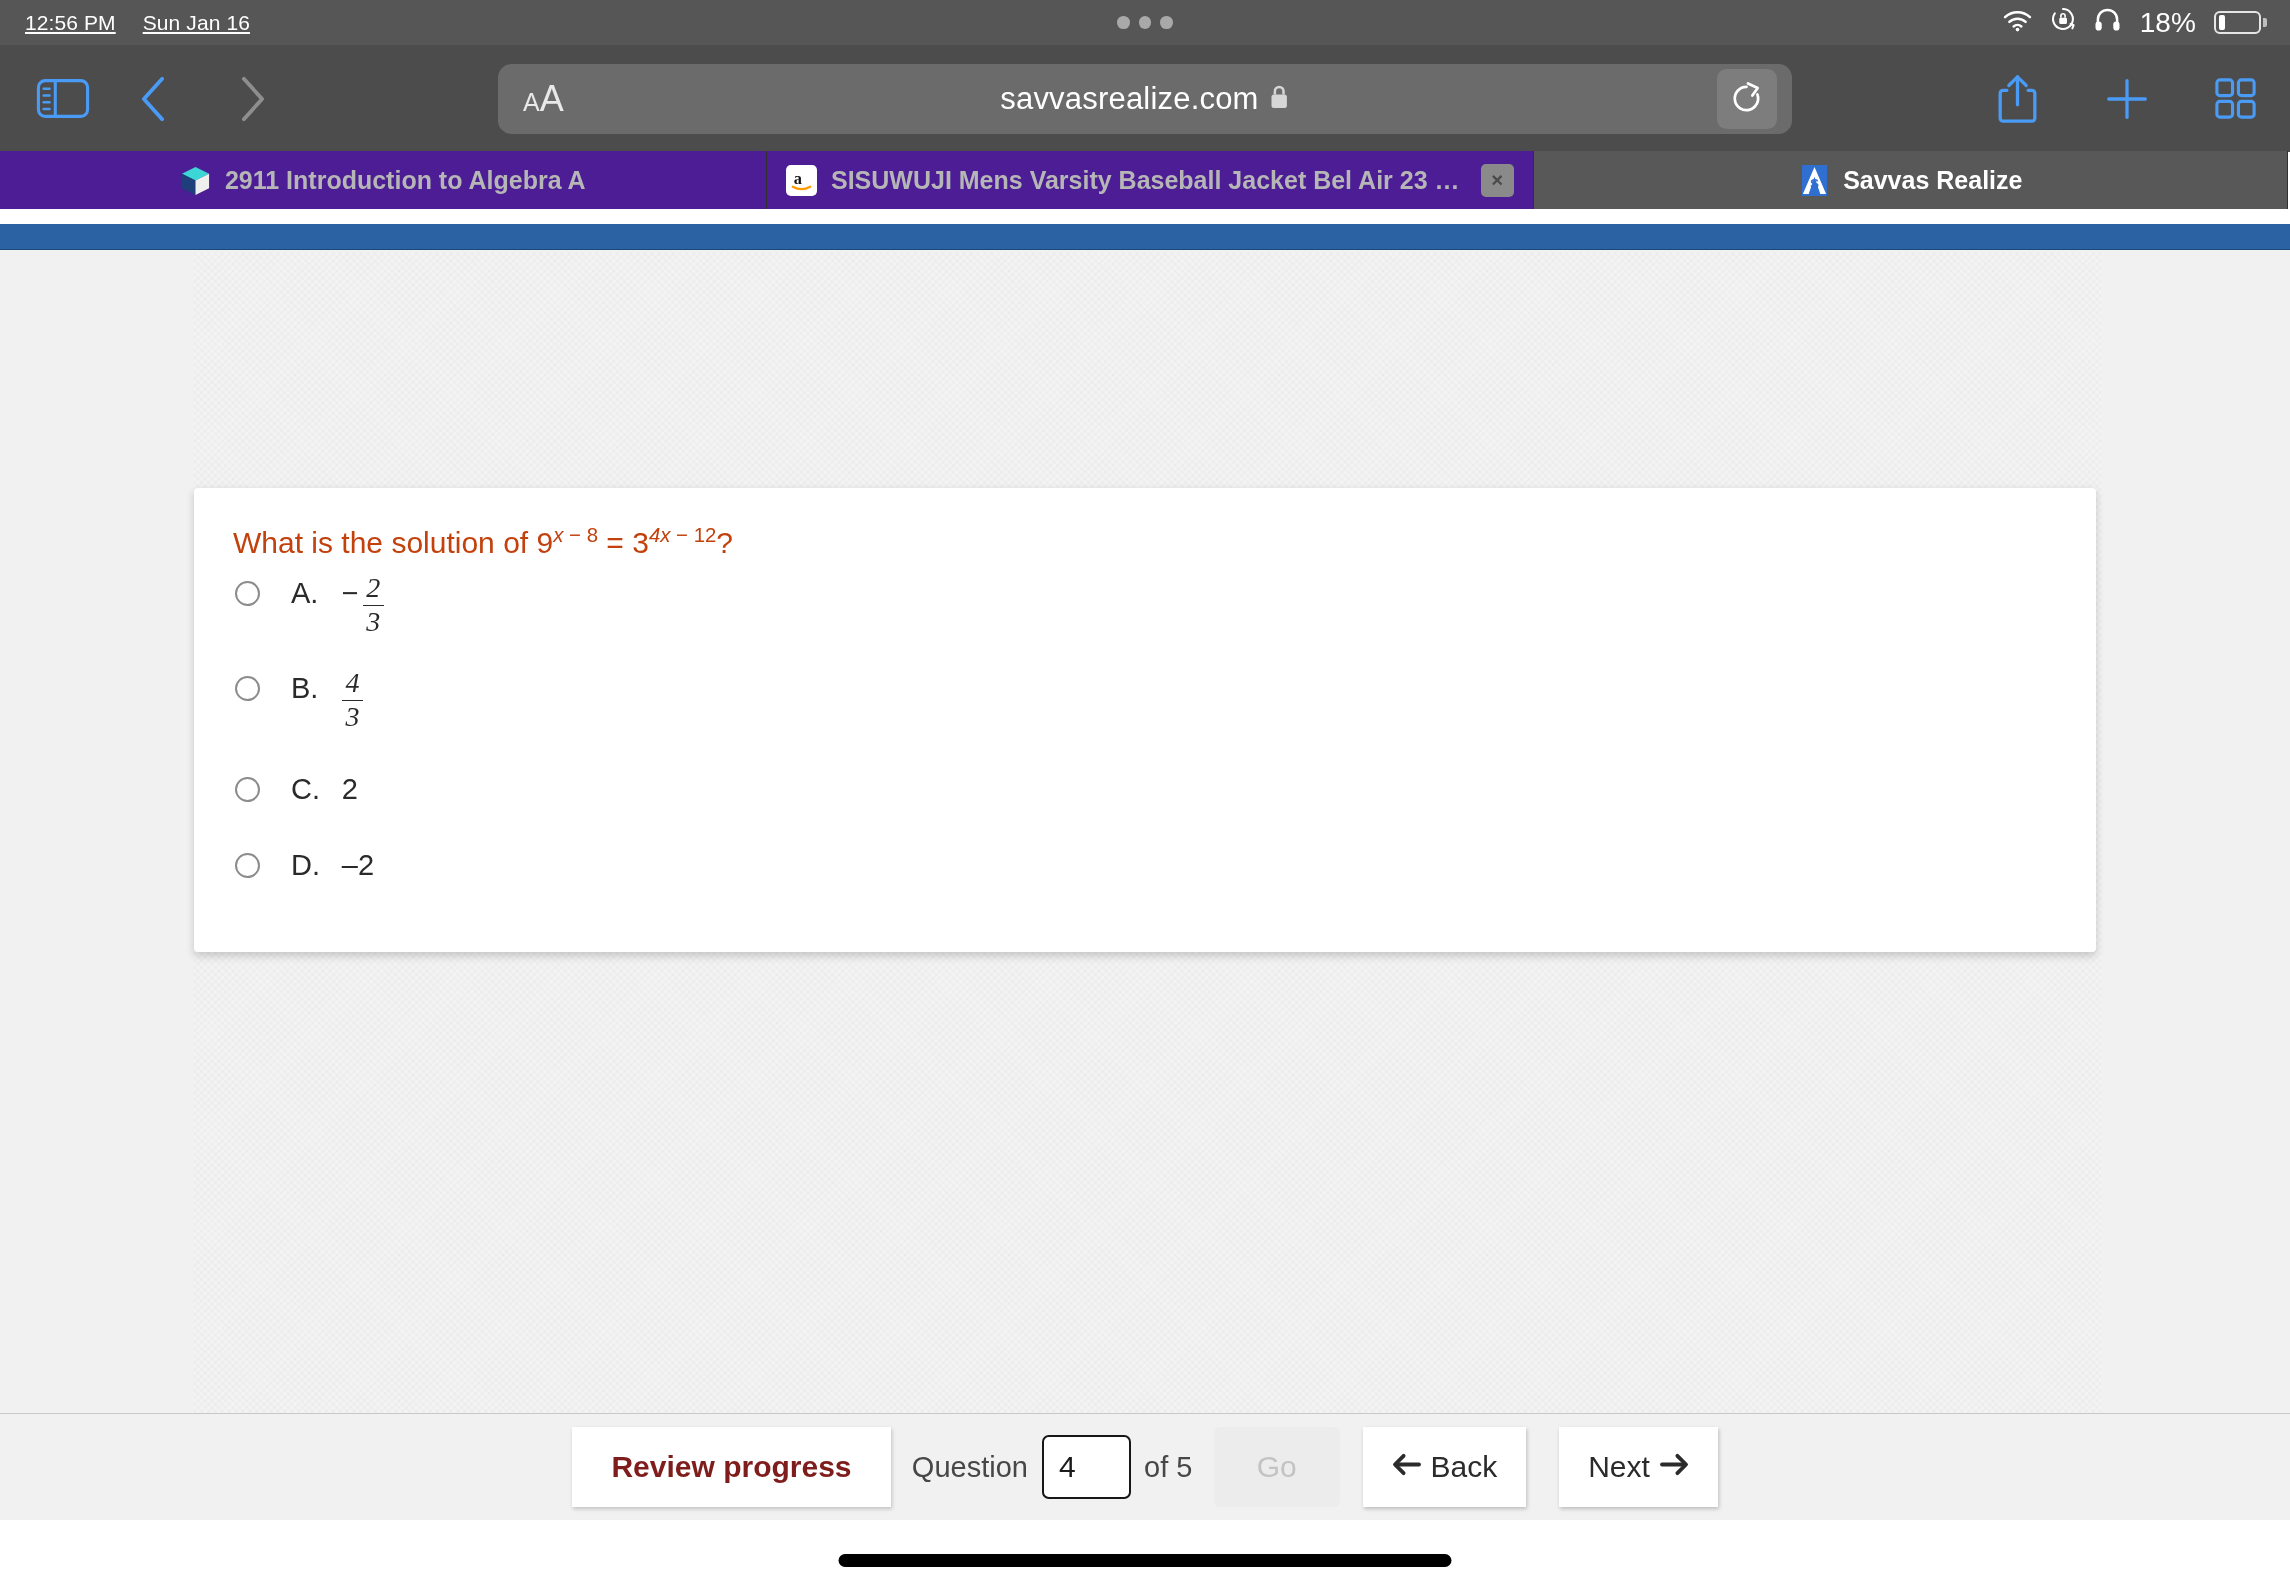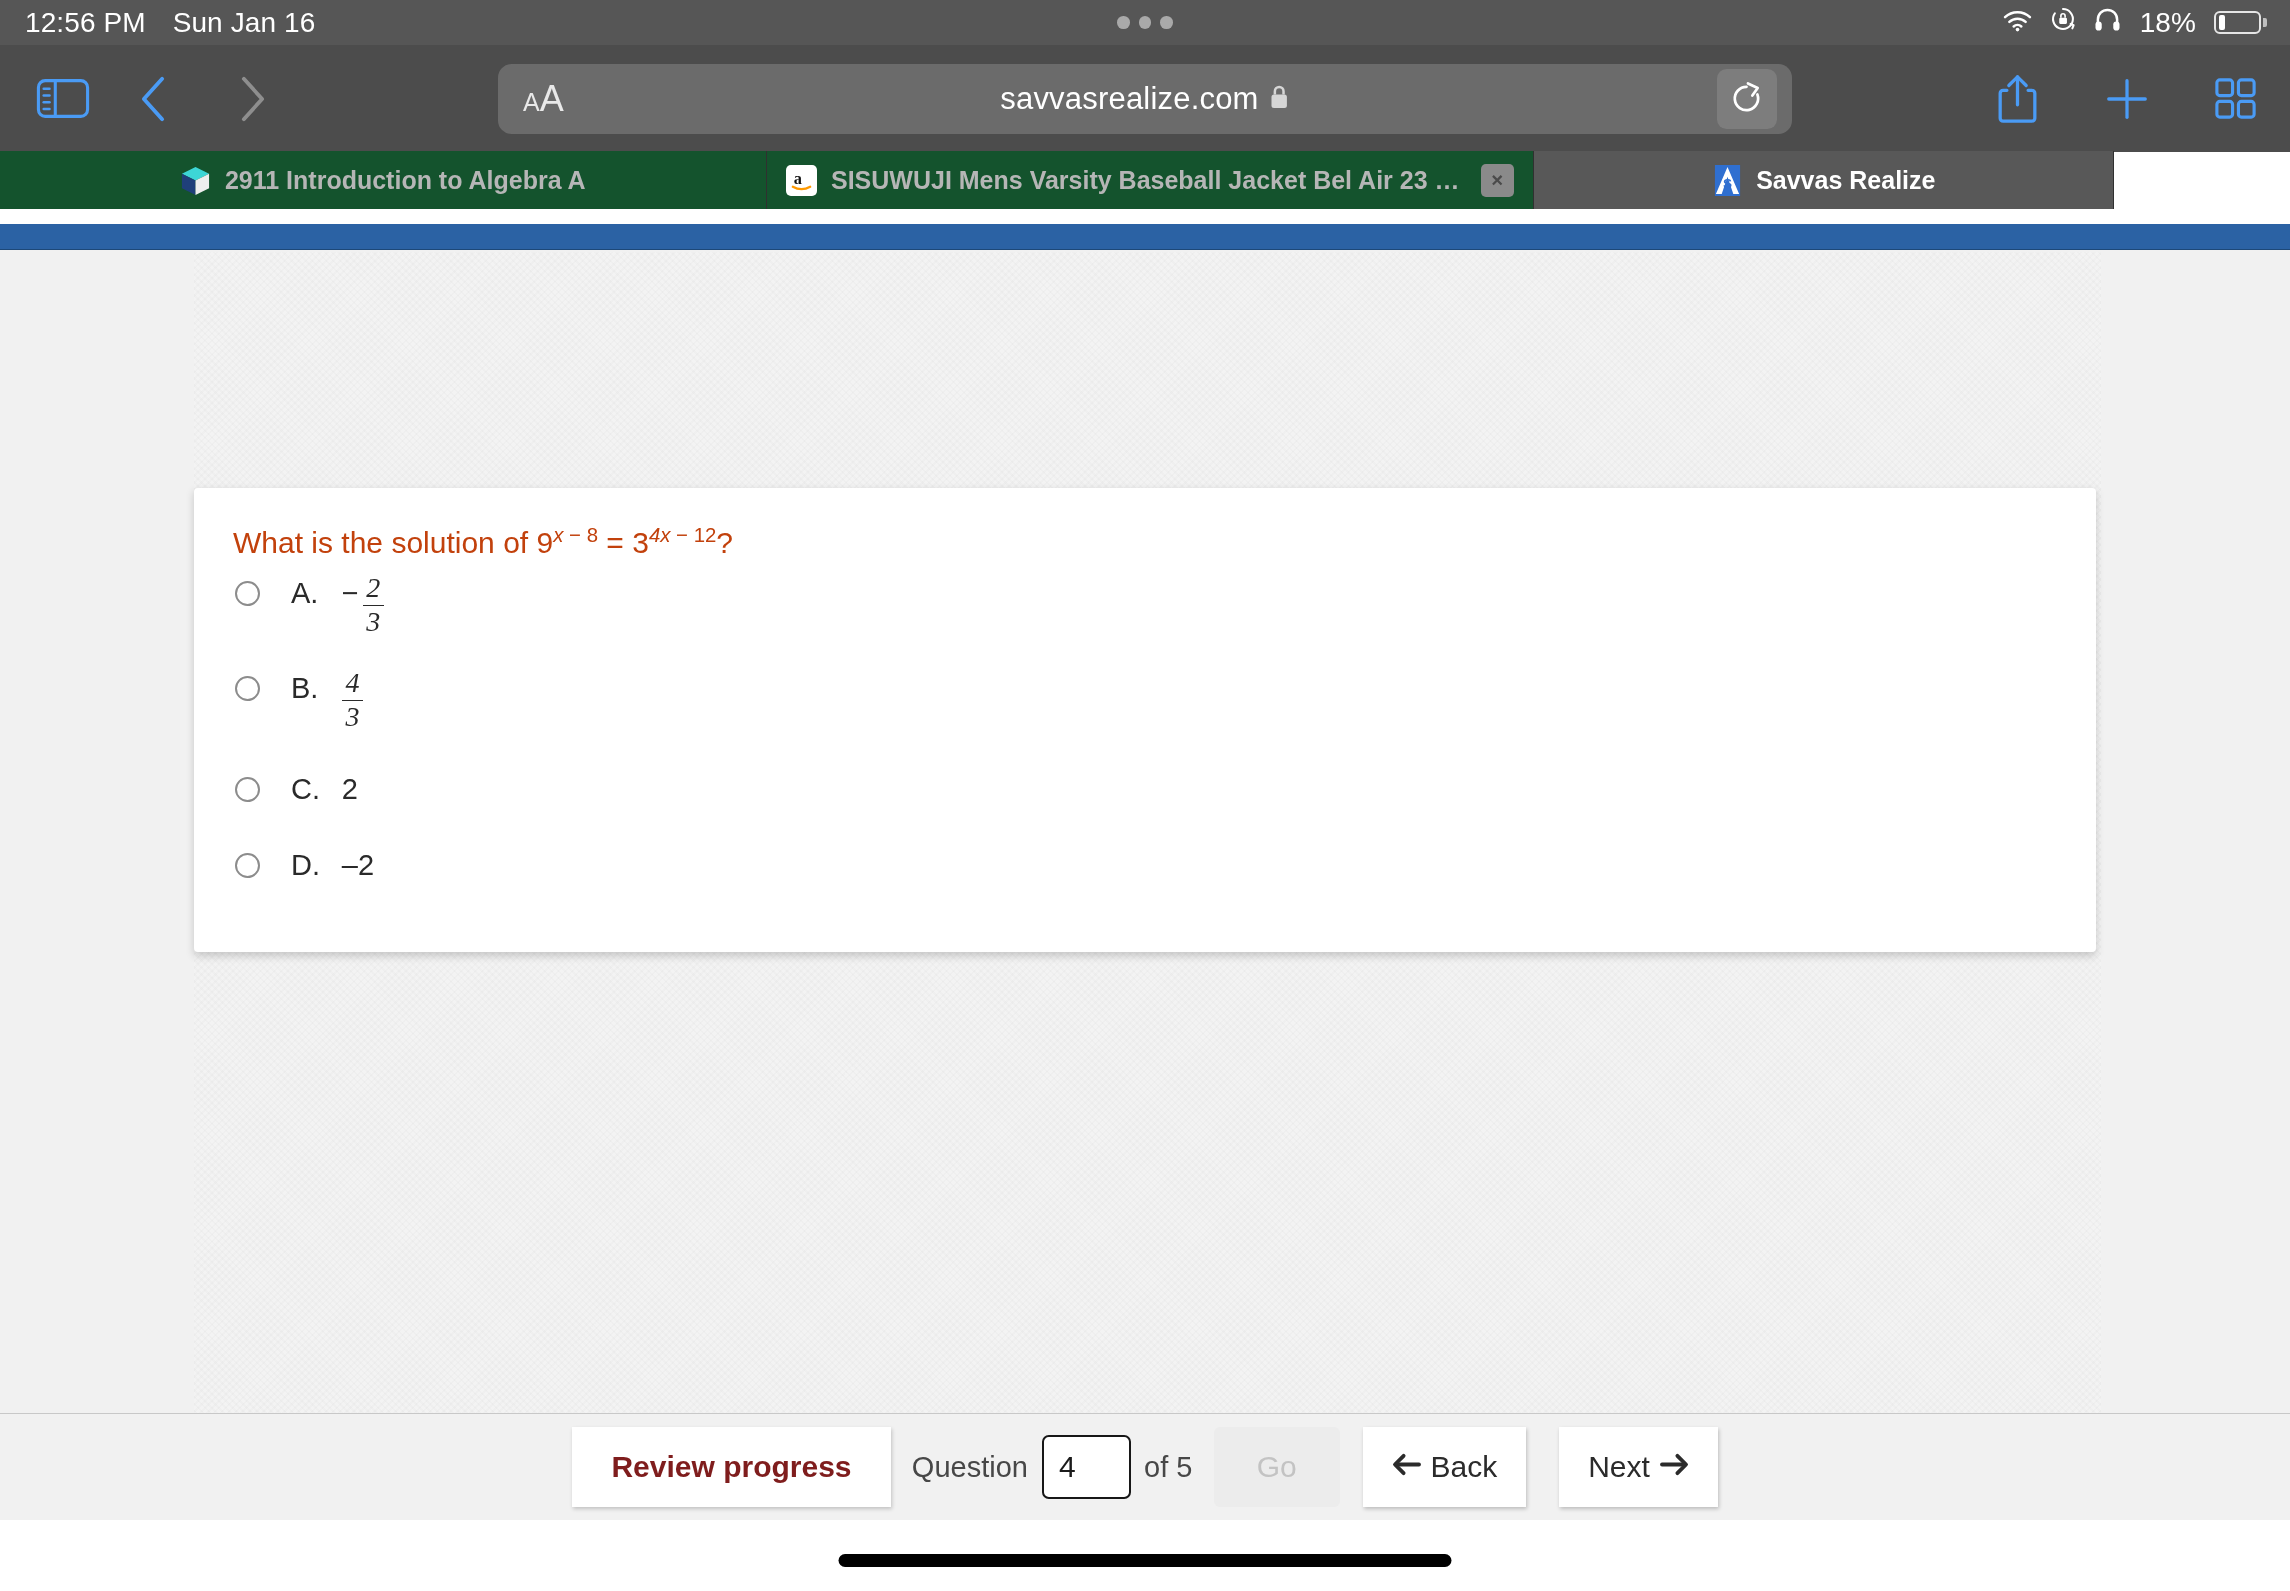--- a/index.html
+++ b/index.html
@@ -11,21 +11,21 @@
   }
   #app { position: relative; width: 2290px; height: 1591px; }
 
   
   .status-bar {
     position: absolute; top: 0; left: 0; width: 2290px; height: 45px;
     background: #565656;
     display: flex; align-items: center;
     color: #ffffff;
   }
-  .sb-left { display: flex; align-items: center; gap: 27px; padding-left: 25px; font-size: 28px; letter-spacing: 0.1px; }
+  .sb-left { display: flex; align-items: center; gap: 27px; padding-left: 25px; font-size: 21px; letter-spacing: 0.1px; text-decoration: underline; }
   .sb-center { position: absolute; left: 0; right: 0; display: flex; justify-content: center; gap: 8.7px; pointer-events: none; }
   .sb-dot { width: 12.6px; height: 12.6px; border-radius: 50%; background: #a9a9a9; }
   .sb-right { margin-left: auto; display: flex; align-items: center; gap: 18.4px; padding-right: 23px; font-size: 28px; }
   .battery {
     display: inline-flex; align-items: center;
   }
   .bat-body {
     width: 47px; height: 23px; border: 2.4px solid #e6e6e6; border-radius: 5.8px;
     position: relative; display: flex; align-items: center; padding: 2.4px;
   }
@@ -54,22 +54,22 @@
   .aa-big { font-size: 36px; }
   .url-text { font-size: 31px; letter-spacing: 0.2px; }
   .lock-ico { margin-left: 10.7px; }
   .reload-btn { position: absolute; right: 15.5px; width: 60px; height: 60px; border-radius: 9.7px; background: #7d7d7d; display: flex; align-items: center; justify-content: center; }
 
   .tb-right { position: absolute; right: 0; display: flex; align-items: center; gap: 0; }
   .tb-right > div { width: 109px; height: 78px; display: flex; align-items: center; justify-content: center; }
 
   
   .tab-bar {
-    position: absolute; top: 151px; left: 0; width: 2114px; height: 58px;
-    background: #14532d; display: flex;
+    position: absolute; top: 151px; left: 0; width: 2288px; height: 58px;
+    background: #4c1d95; display: flex;
   }
   .tab {
     height: 58px; display: flex; align-items: center; justify-content: center;
     gap: 13.6px; position: relative; cursor: pointer;
     color: #b6b6b6; font-size: 25px; font-weight: bold;
     border-right: 1px solid #303030;
     padding: 0 19.4px;
   }
   .tab.active { background: #585858; color: #ffffff; }
   .tab-label { white-space: nowrap; overflow: hidden; text-overflow: ellipsis; }

